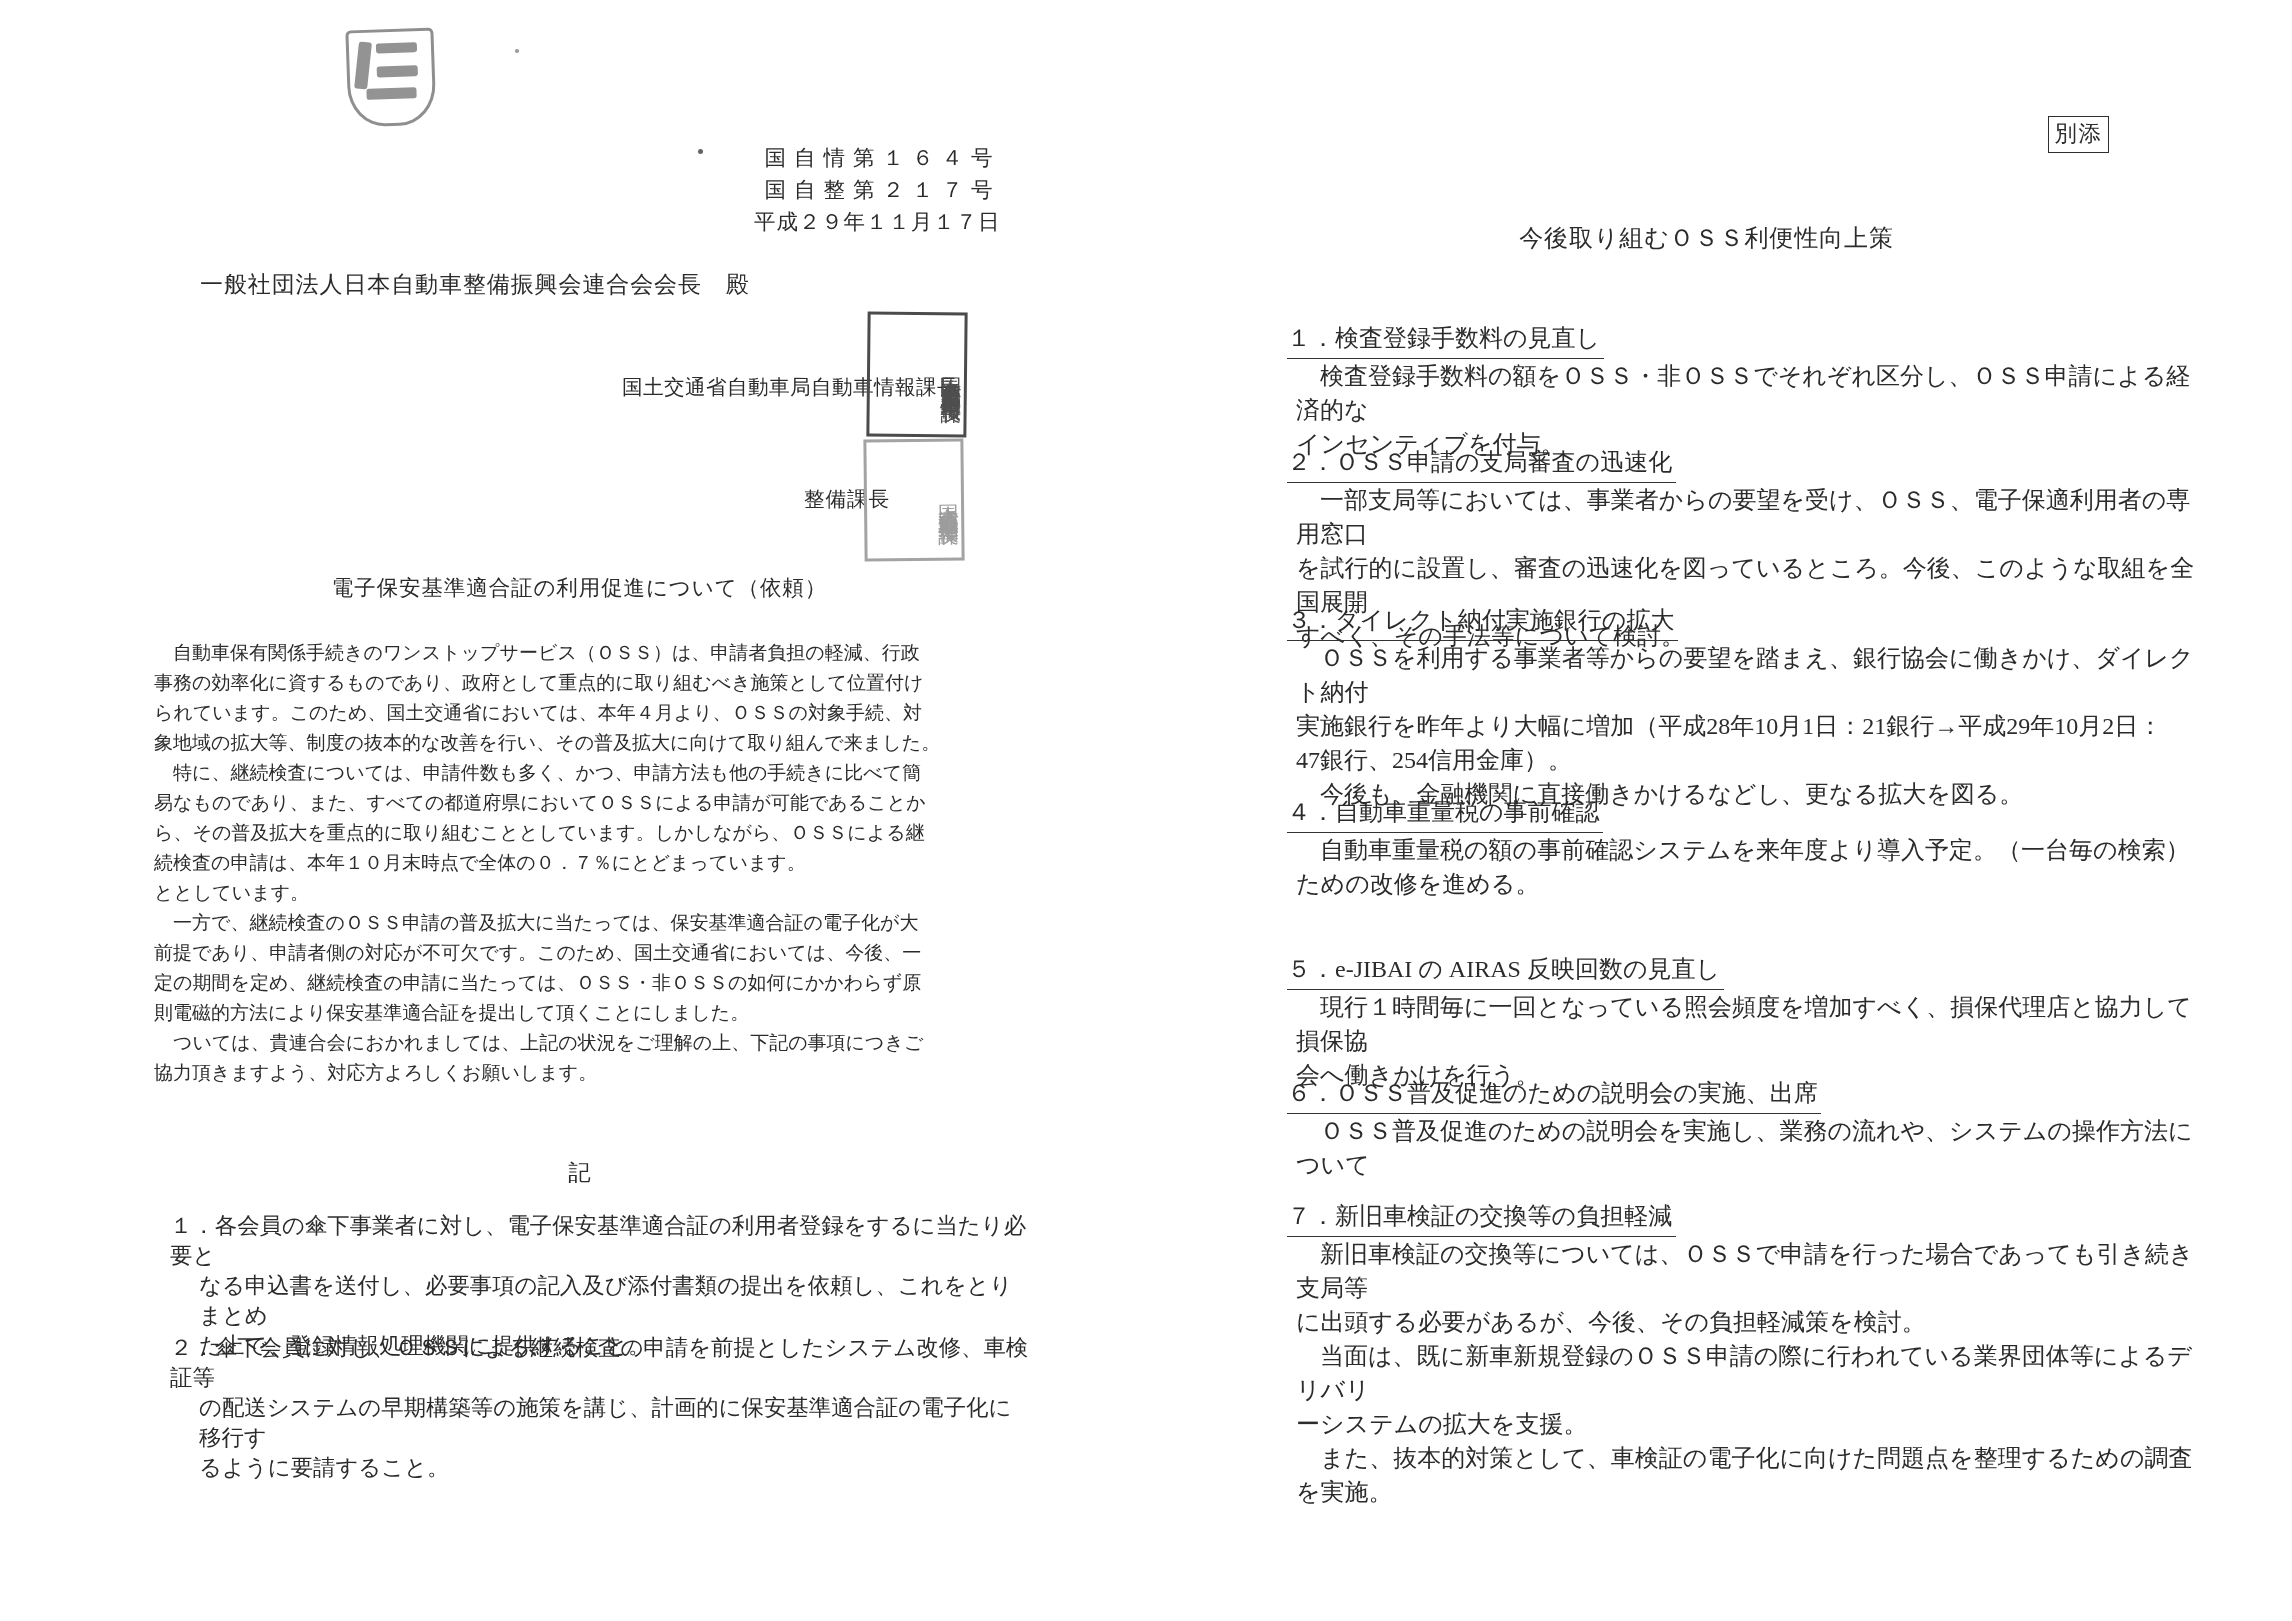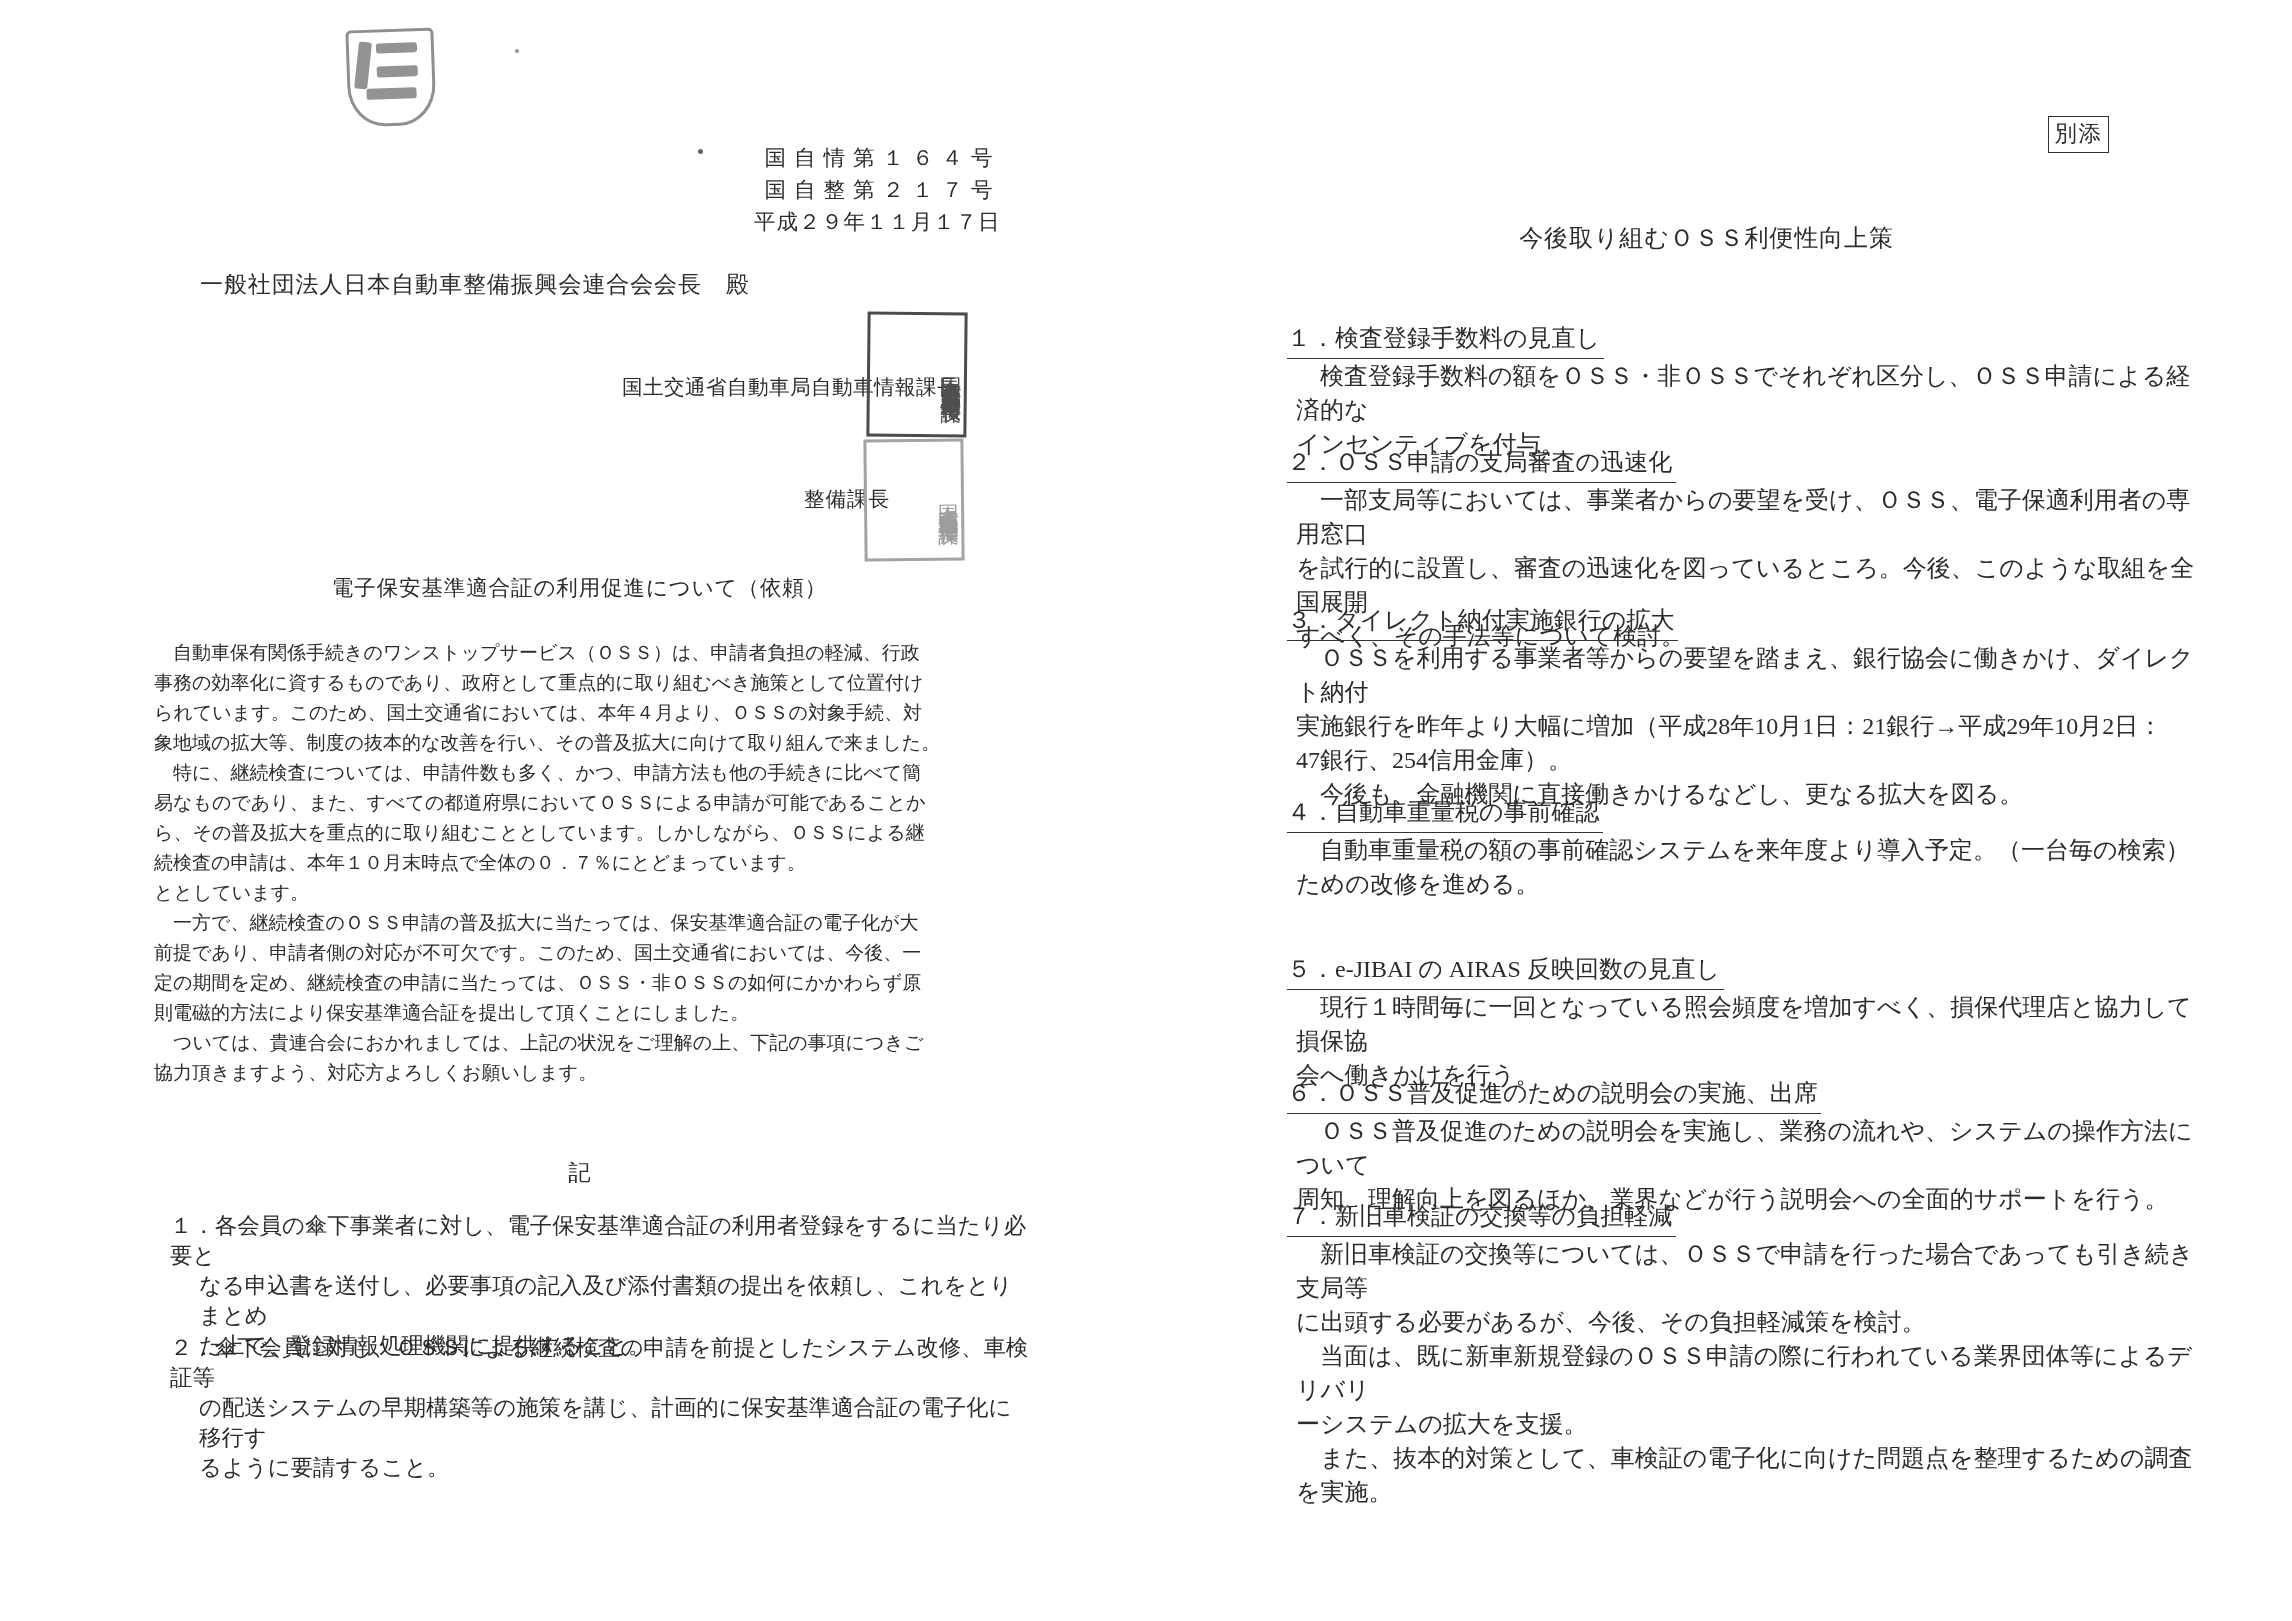--- a/index.html
+++ b/index.html
@@ -180,21 +180,20 @@
 
   <div class="abs section s5">
     <div><span class="hd">５．e-JIBAI の AIRAS 反映回数の見直し</span></div>
     <div class="bd">　現行１時間毎に一回となっている照会頻度を増加すべく、損保代理店と協力して損保協</div>
     <div class="bd">会へ働きかけを行う。</div>
   </div>
 
   <div class="abs section s6">
     <div><span class="hd">６．ＯＳＳ普及促進のための説明会の実施、出席</span></div>
     <div class="bd">　ＯＳＳ普及促進のための説明会を実施し、業務の流れや、システムの操作方法について</div>
-    <div class="bd">周知、理解向上を図るほか、業界などが行う説明会への全面的サポートを行う。</div>
   </div>
 
   <div class="abs section s7">
     <div><span class="hd">７．新旧車検証の交換等の負担軽減</span></div>
     <div class="bd">　新旧車検証の交換等については、ＯＳＳで申請を行った場合であっても引き続き支局等</div>
     <div class="bd">に出頭する必要があるが、今後、その負担軽減策を検討。</div>
     <div class="bd">　当面は、既に新車新規登録のＯＳＳ申請の際に行われている業界団体等によるデリバリ</div>
     <div class="bd">ーシステムの拡大を支援。</div>
     <div class="bd">　また、抜本的対策として、車検証の電子化に向けた問題点を整理するための調査を実施。</div>
   </div>

